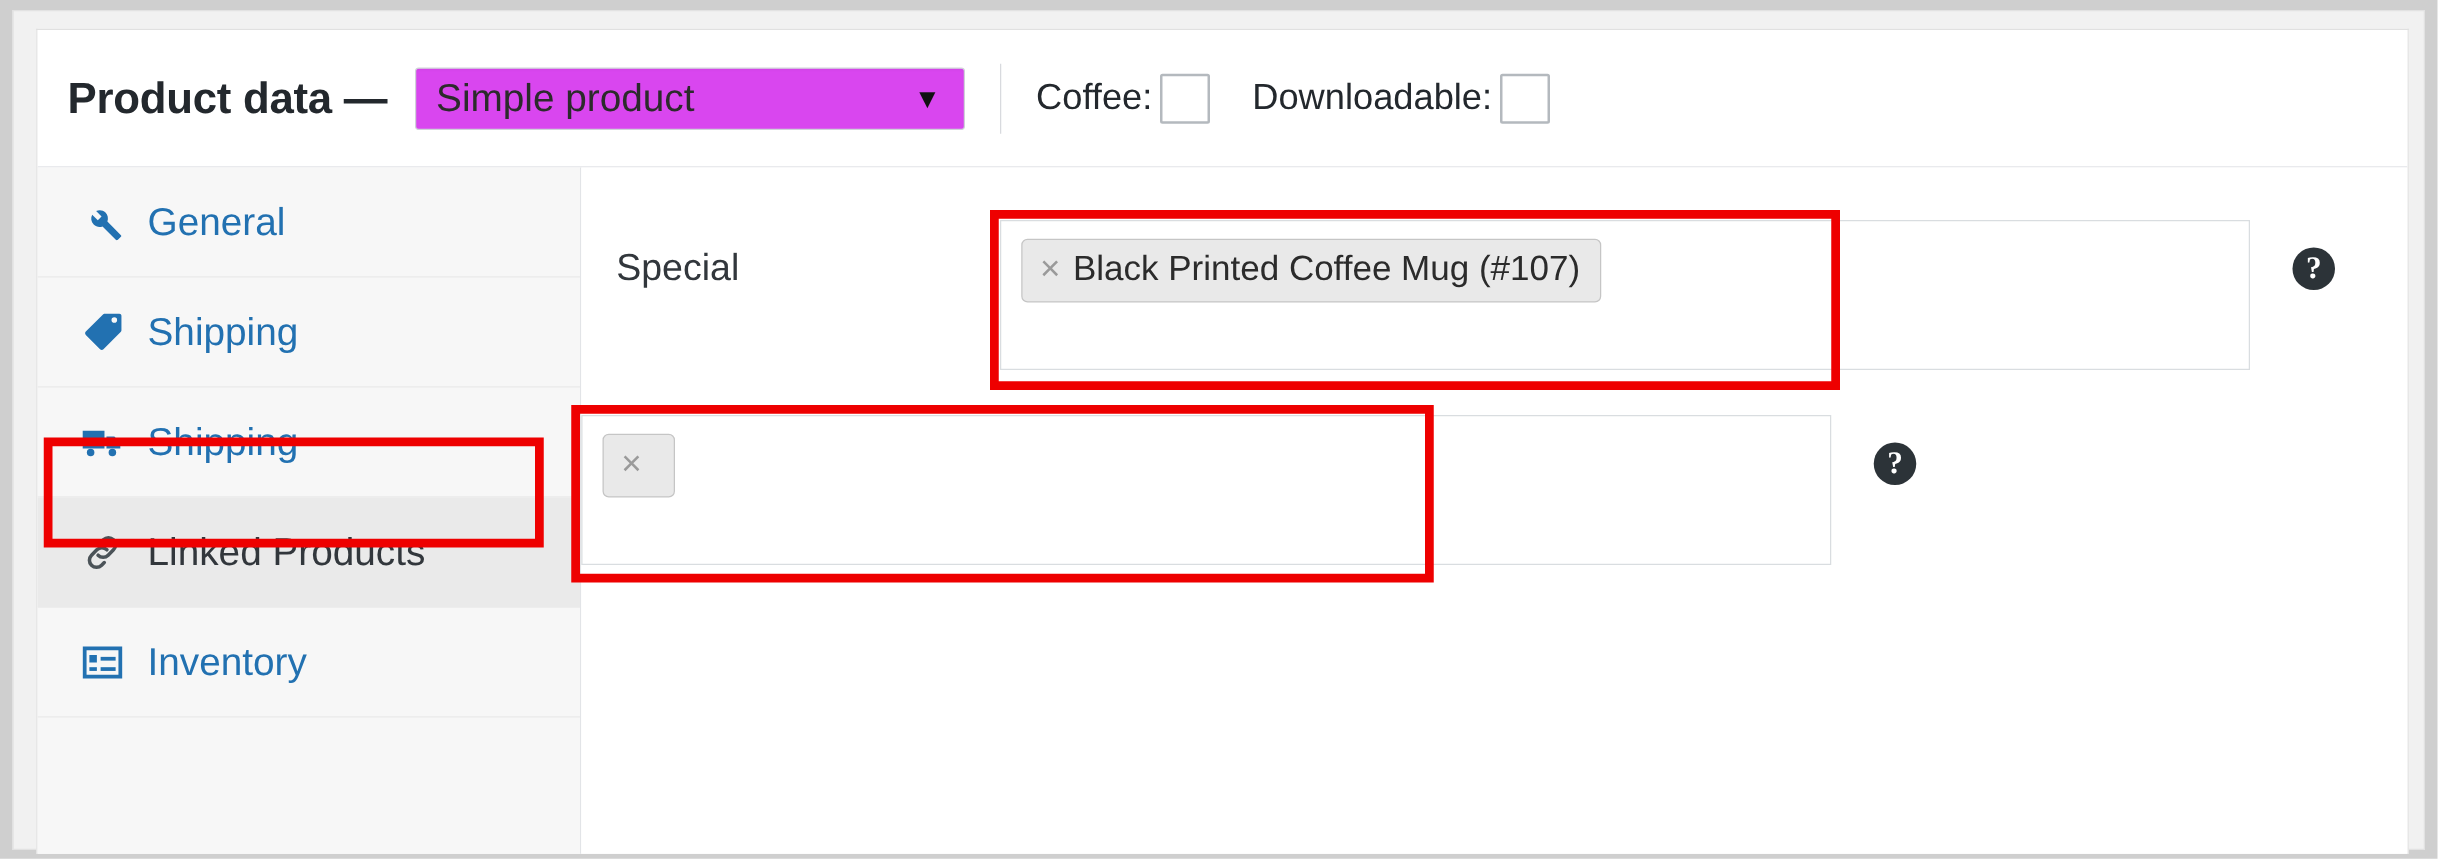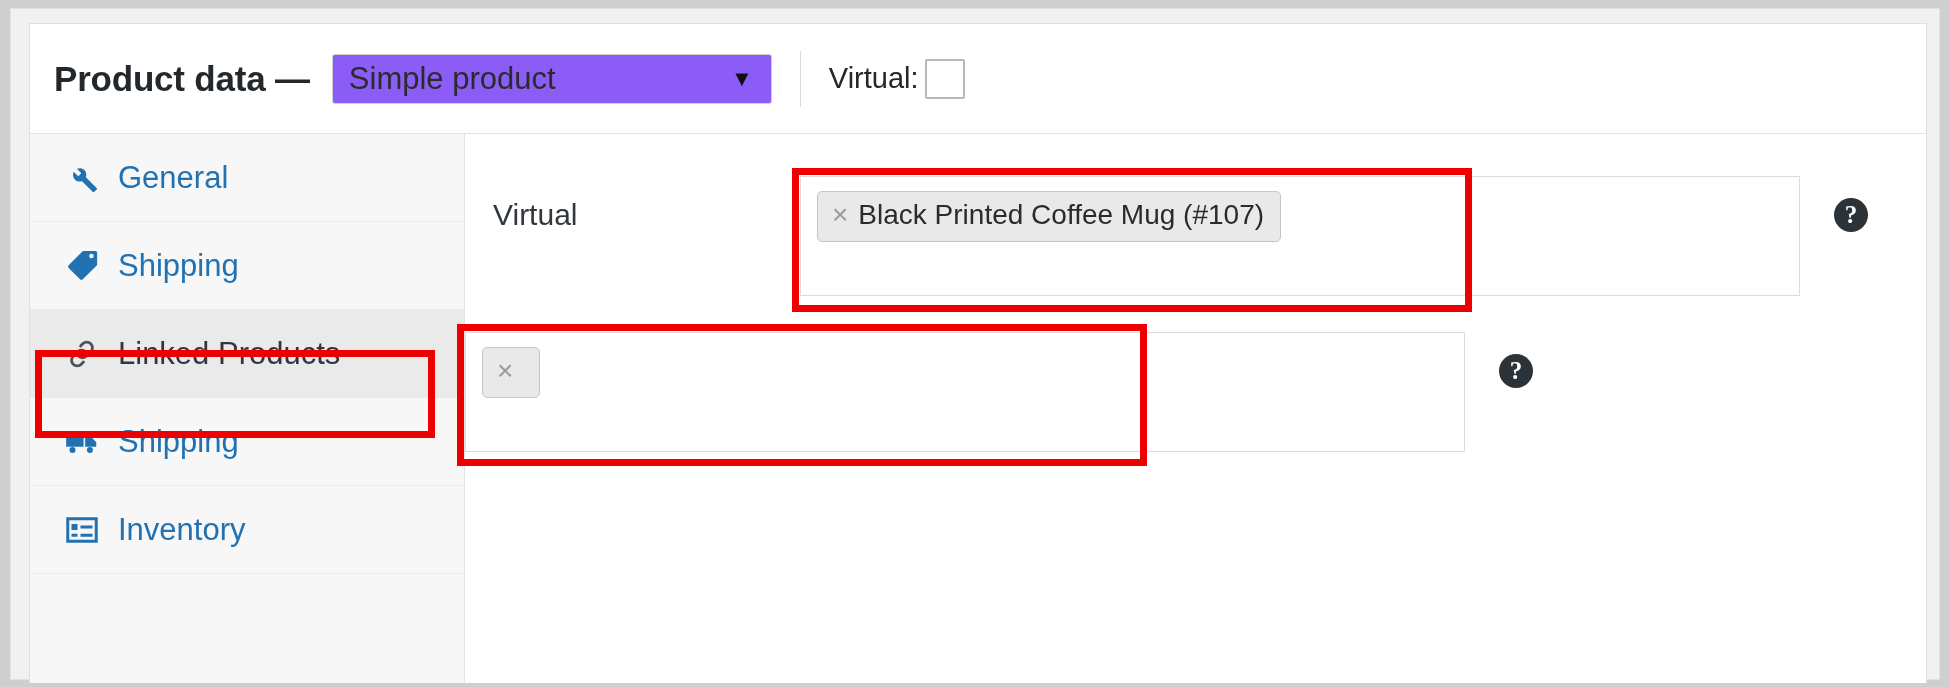--- a/index.html
+++ b/index.html
@@ -52,21 +52,21 @@
     color: #23282d;
     letter-spacing: -0.2px;
     white-space: nowrap;
   }
 
   .product-type-select {
     margin-left: 22px;
     width: 440px;
     height: 50px;
     border: 1px solid #cfd3d8;
-    background: #8b5cf6;
+    background: #d946ef;
     border-radius: 3px;
     display: flex;
     align-items: center;
     padding: 0 16px;
     position: relative;
     box-shadow: inset 0 1px 2px rgba(0,0,0,0.04);
   }
 
   .product-type-select .sel-label {
     font-size: 31px;
@@ -258,24 +258,28 @@
       <div class="panel-title">Product data —</div>
 
       <div class="product-type-select">
         <span class="sel-label">Simple product</span>
         <span class="caret">▼</span>
       </div>
 
       <div class="divider-v"></div>
 
       <div class="cb-group">
-        <span class="cb-label">Virtual:</span>
+        <span class="cb-label">Coffee:</span>
         <span class="checkbox"></span>
       </div>
 
+      <div class="cb-group">
+        <span class="cb-label">Downloadable:</span>
+        <span class="checkbox"></span>
+      </div>
     </div>
 
     <div class="panel-body">
 
       <div class="tabs">
 
         <div class="tab">
           <span class="tab-icon">
             <svg width="36" height="36" viewBox="0 0 24 24" fill="#2271b1">
               <path d="M21.7 18.6l-7.1-7.1c.6-1.6.3-3.5-1-4.8-1.4-1.4-3.4-1.6-5-.8l2.9 2.9-2 2-3-2.9c-.9 1.7-.6 3.8.8 5.2 1.3 1.3 3.1 1.6 4.7 1l7.1 7.1c.3.3.8.3 1.1 0l1.6-1.6c.3-.3.3-.7-.1-1z"></path>
@@ -284,41 +288,41 @@
           <span class="tab-label">General</span>
         </div>
 
         <div class="tab">
           <span class="tab-icon">
             <svg width="36" height="36" viewBox="0 0 24 24" fill="#2271b1">
               <path d="M12.4 2.2L3.1 11.5c-.5.5-.5 1.3 0 1.8l7.6 7.6c.5.5 1.3.5 1.8 0l9.3-9.3c.2-.2.3-.5.3-.8V3.1c0-.6-.5-1.1-1.1-1.1h-7.7c-.3 0-.6.1-.9.2zm5.9 4.6a1.5 1.5 0 1 1 0-3 1.5 1.5 0 0 1 0 3z"></path>
             </svg>
           </span>
           <span class="tab-label">Shipping</span>
-        </div>
-
-        <div class="tab active">
-          <span class="tab-icon">
-            <svg width="34" height="34" viewBox="0 0 24 24" fill="none" stroke="#4b5358" stroke-width="2" stroke-linecap="round">
-              <path d="M9.5 13.5a4 4 0 0 0 5.7 0l3-3a4 4 0 0 0-5.7-5.7l-1.5 1.5"></path>
-              <path d="M14.5 10.5a4 4 0 0 0-5.7 0l-3 3a4 4 0 0 0 5.7 5.7l1.5-1.5"></path>
-            </svg>
-          </span>
-          <span class="tab-label">Linked Products</span>
         </div>
 
         <div class="tab">
           <span class="tab-icon">
             <svg width="38" height="38" viewBox="0 0 24 24" fill="#2271b1">
               <path d="M2 6h11v9H2zM14 9h4l3 3.2V15h-7z"></path>
               <circle cx="6" cy="17" r="1.9"></circle>
               <circle cx="17" cy="17" r="1.9"></circle>
             </svg>
           </span>
           <span class="tab-label">Shipping</span>
+        </div>
+
+        <div class="tab active">
+          <span class="tab-icon">
+            <svg width="34" height="34" viewBox="0 0 24 24" fill="none" stroke="#4b5358" stroke-width="2" stroke-linecap="round">
+              <path d="M9.5 13.5a4 4 0 0 0 5.7 0l3-3a4 4 0 0 0-5.7-5.7l-1.5 1.5"></path>
+              <path d="M14.5 10.5a4 4 0 0 0-5.7 0l-3 3a4 4 0 0 0 5.7 5.7l1.5-1.5"></path>
+            </svg>
+          </span>
+          <span class="tab-label">Linked Products</span>
         </div>
 
         <div class="tab">
           <span class="tab-icon">
             <svg width="36" height="36" viewBox="0 0 24 24" fill="#2271b1">
               <path d="M2.5 4.5h19v15h-19z" fill="none" stroke="#2271b1" stroke-width="2"></path>
               <rect x="5" y="8" width="4" height="4"></rect>
               <rect x="11" y="9" width="8" height="2"></rect>
               <rect x="5" y="14.5" width="4" height="2"></rect>
               <rect x="11" y="14.5" width="8" height="2"></rect>
@@ -326,21 +330,21 @@
           </span>
           <span class="tab-label">Inventory</span>
         </div>
 
         <div class="highlight-box" style="left:5px; top:216px; width:400px; height:88px;"></div>
       </div>
 
       <div class="content">
 
         <div class="field-row">
-          <div class="field-label">Virtual</div>
+          <div class="field-label">Special</div>
 
           <div class="field-wrap">
             <div class="select2-box">
               <span class="token">
                 <span class="token-x">×</span>
                 <span>Black Printed Coffee Mug (#107)</span>
               </span>
             </div>
             <div class="highlight-box" style="left:-8px; top:-8px; width:680px; height:144px;"></div>
           </div>

